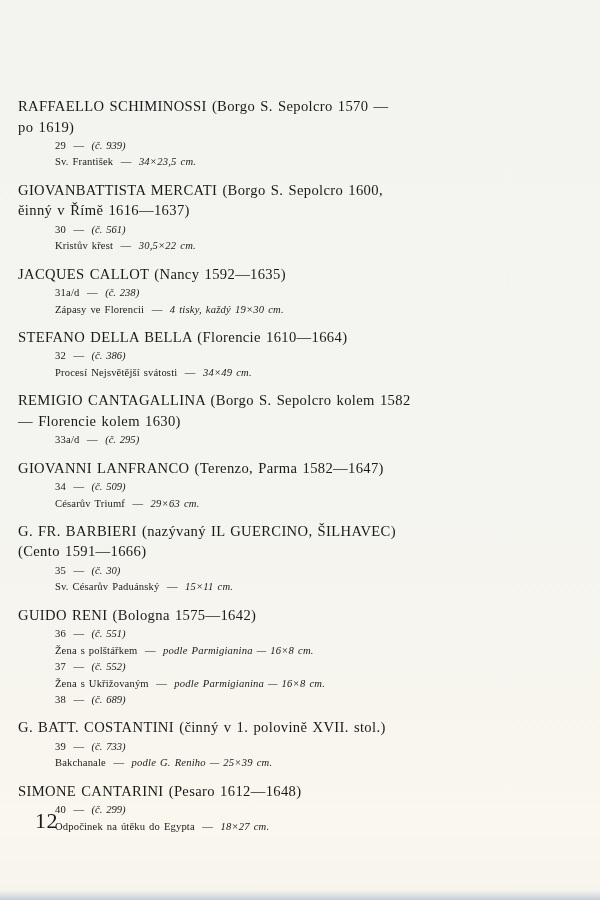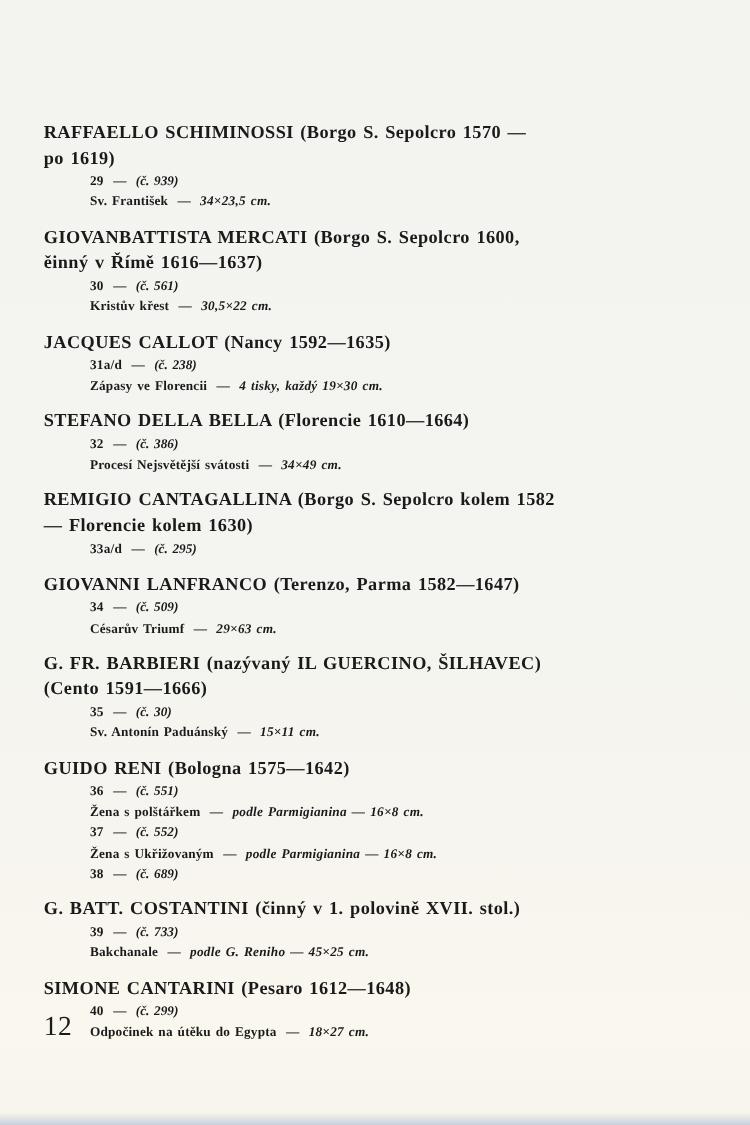--- a/index.html
+++ b/index.html
@@ -35,23 +35,22 @@
     height: 10px;
     background: linear-gradient(to bottom, rgba(215,221,226,0) 0%, rgba(208,216,224,0.75) 60%, rgba(196,206,216,0.95) 100%);
   }
   .page {
     position: absolute;
     inset: 0;
     padding: 96px 0 0 0;
     box-sizing: border-box;
   }
   .content {
-    margin-left: 35px;
+    margin-left: 18px;
     width: 466px;
-    font-weight: bold;
   }
 
   .entry {
     margin-bottom: 9px;
   }
   .entry:last-of-type {
     margin-bottom: 0;
   }
 
   .artist {
@@ -130,34 +129,34 @@
       </div>
       <div class="entry">
         <div class="artist">GIOVANNI LANFRANCO (Terenzo, Parma 1582—1647)</div>
         <div class="work-line"><span class="work-num">34</span>  <span>—</span>  <span class="cat-ref">(č. 509)</span></div>
         <div class="work-line"><span class="work-title">Césarův Triumf</span>  <span>—</span>  <span class="work-detail">29×63 cm.</span></div>
       </div>
       <div class="entry">
         <div class="artist">G. FR. BARBIERI (nazývaný IL GUERCINO, ŠILHAVEC)
 (Cento 1591—1666)</div>
         <div class="work-line"><span class="work-num">35</span>  <span>—</span>  <span class="cat-ref">(č. 30)</span></div>
-        <div class="work-line"><span class="work-title">Sv. Antonín Paduánský</span>  <span>—</span>  <span class="work-detail">15×11 cm.</span></div>
+        <div class="work-line"><span class="work-title">Sv. Césarův Paduánský</span>  <span>—</span>  <span class="work-detail">15×11 cm.</span></div>
       </div>
       <div class="entry">
         <div class="artist">GUIDO RENI (Bologna 1575—1642)</div>
         <div class="work-line"><span class="work-num">36</span>  <span>—</span>  <span class="cat-ref">(č. 551)</span></div>
         <div class="work-line"><span class="work-title">Žena s polštářkem</span>  <span>—</span>  <span class="work-detail">podle Parmigianina — 16×8 cm.</span></div>
         <div class="work-line"><span class="work-num">37</span>  <span>—</span>  <span class="cat-ref">(č. 552)</span></div>
         <div class="work-line"><span class="work-title">Žena s Ukřižovaným</span>  <span>—</span>  <span class="work-detail">podle Parmigianina — 16×8 cm.</span></div>
         <div class="work-line"><span class="work-num">38</span>  <span>—</span>  <span class="cat-ref">(č. 689)</span></div>
       </div>
       <div class="entry">
         <div class="artist">G. BATT. COSTANTINI (činný v 1. polovině XVII. stol.)</div>
         <div class="work-line"><span class="work-num">39</span>  <span>—</span>  <span class="cat-ref">(č. 733)</span></div>
-        <div class="work-line"><span class="work-title">Bakchanale</span>  <span>—</span>  <span class="work-detail">podle G. Reniho — 45×25 cm.</span></div>
+        <div class="work-line"><span class="work-title">Bakchanale</span>  <span>—</span>  <span class="work-detail">podle G. Reniho — 25×39 cm.</span></div>
       </div>
       <div class="entry">
         <div class="artist">SIMONE CANTARINI (Pesaro 1612—1648)</div>
         <div class="work-line"><span class="work-num">40</span>  <span>—</span>  <span class="cat-ref">(č. 299)</span></div>
         <div class="work-line"><span class="work-title">Odpočinek na útěku do Egypta</span>  <span>—</span>  <span class="work-detail">18×27 cm.</span></div>
       </div>
     </div>
 </div>
 
 <div class="page-number">12</div>

